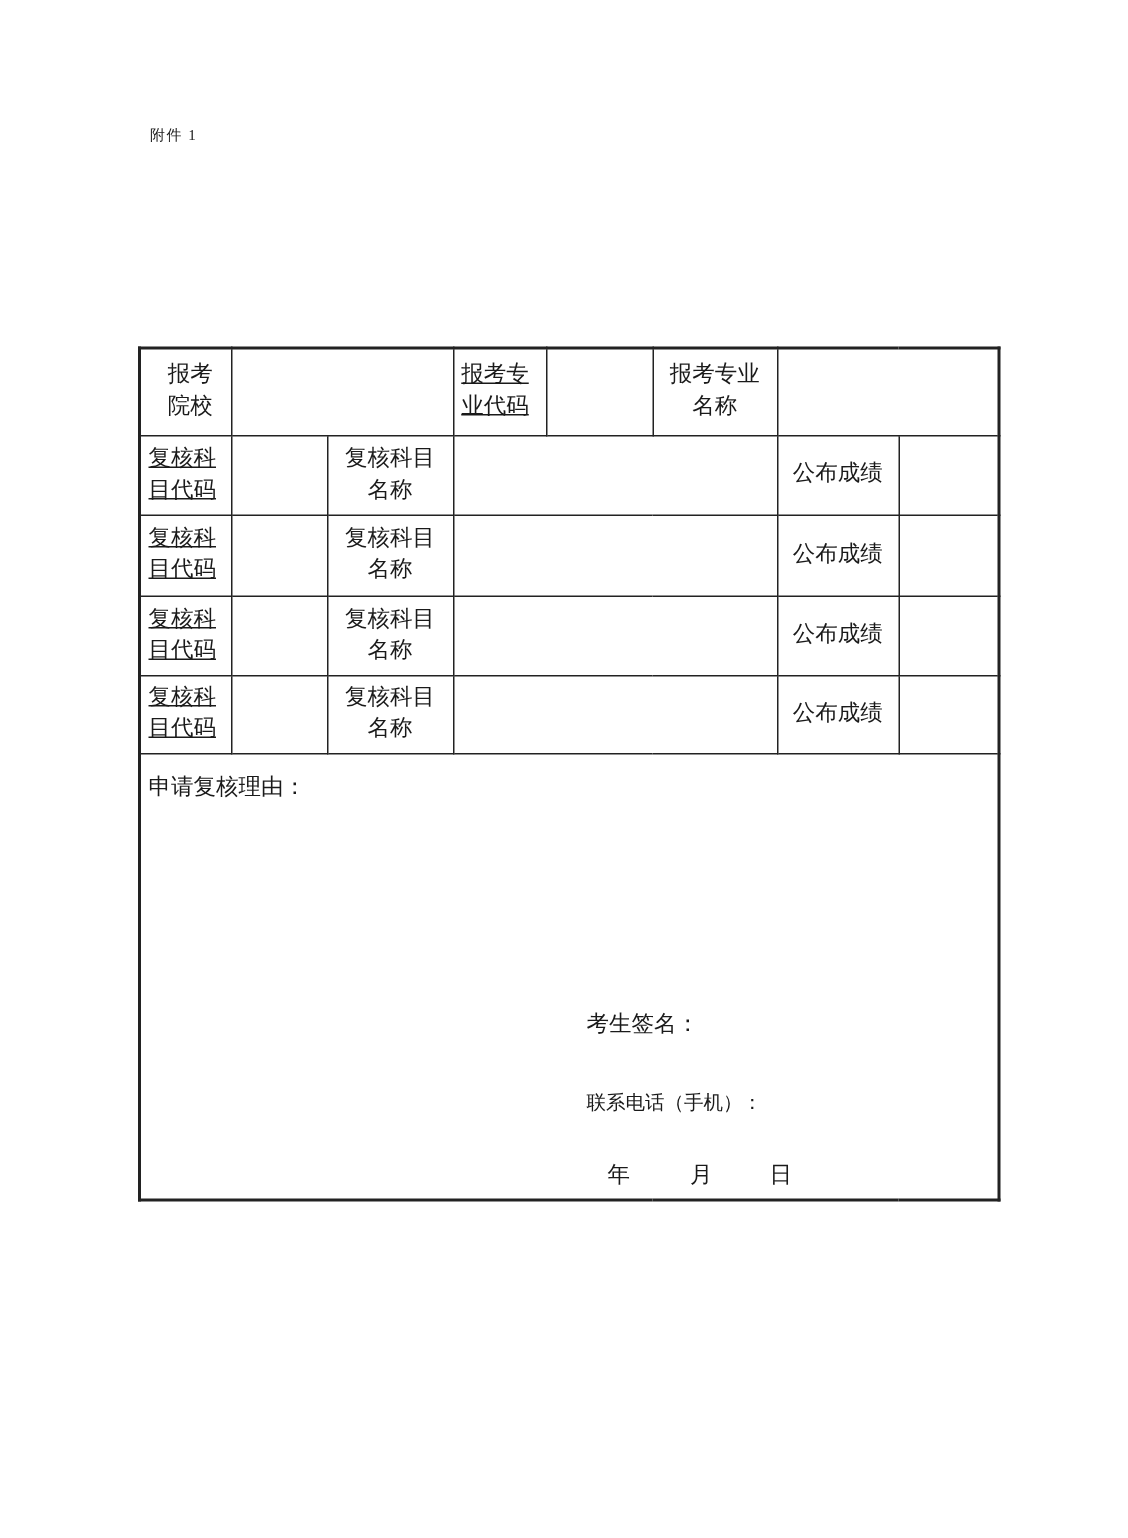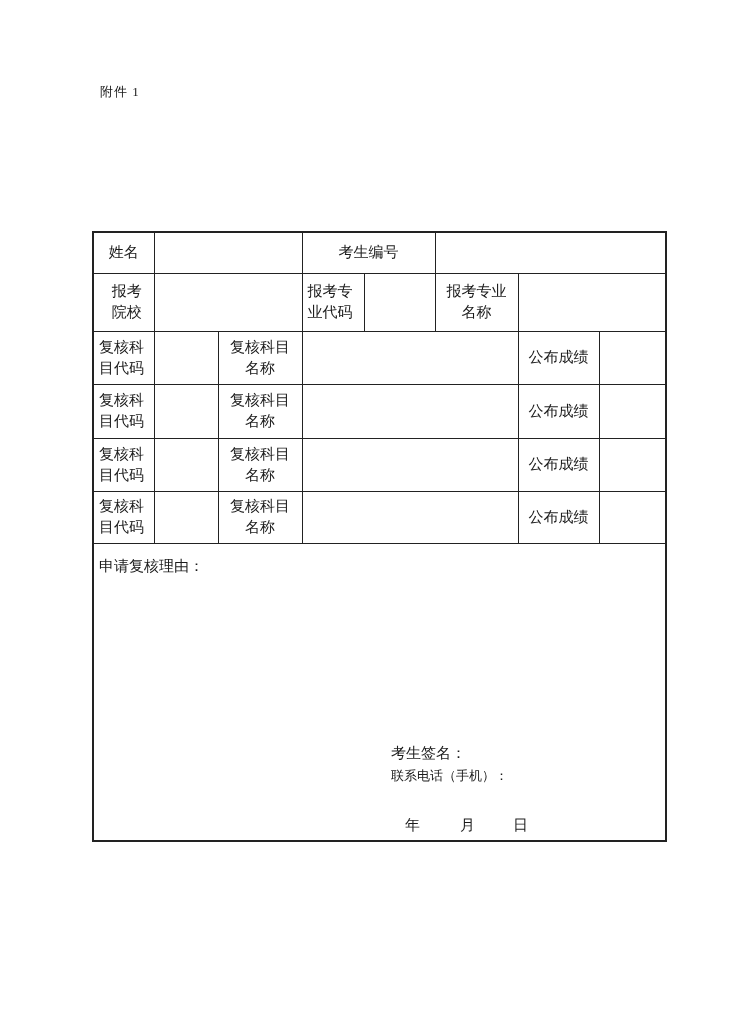--- a/index.html
+++ b/index.html
@@ -7,21 +7,21 @@
     margin: 0; padding: 0;
     width: 752px; height: 1025px;
     background: #ffffff;
     font-family: "Liberation Serif", "DejaVu Serif", serif;
     color: #1a1a1a;
   }
   .page { position: relative; width: 752px; height: 1025px; background: #fff; overflow: hidden; }
 
   .attachment {
     position: absolute; left: 100px; top: 83px;
-    font-size: 13px; letter-spacing: 1px;
+    font-size: 10px; letter-spacing: 1px;
   }
   .title {
     position: absolute; left: 0; top: 143px; width: 752px;
     margin: 0; text-align: center;
     font-size: 20px; font-weight: bold;
   }
 
   table.form-table {
     position: absolute; left: 92px; top: 231px;
     width: 575px;
@@ -30,39 +30,39 @@
   }
   td {
     border: 1.5px solid #222;
     font-size: 15px;
     text-align: center; vertical-align: middle;
     padding: 1px 2px;
     white-space: pre-line;
     line-height: 1.4;
     overflow: hidden;
   }
-  td.al { text-align: left; padding-left: 5px; }
+  td.al { text-align: left; padding-left: 5px; text-decoration: underline; }
   td.al2 { text-align: center; padding-left: 8px; }
 
   tr.r1 { height: 41px; }
   tr.r2 { height: 49px; }
   tr.r3 { height: 58px; }
   tr.rv1 { height: 53px; }
   tr.rv2 { height: 54px; }
   tr.rv3 { height: 53px; }
   tr.rv4 { height: 52px; }
   tr.rbig { height: 298px; }
 
   td.reason-cell {
     position: relative;
     text-align: right; vertical-align: top;
     padding: 4px;
   }
   .reason-label  { position: absolute; left: 5px;  top: 12px;  font-size: 15px; }
-  .sign-label    { position: absolute; left: 297px; top: 170px; font-size: 15px; margin-top: 29px; }
+  .sign-label    { position: absolute; left: 297px; top: 170px; font-size: 15px; }
   .phone-label   { position: absolute; left: 297px; top: 223px; font-size: 13px; font-family: Liberation Serif, serif; }
   .date-year     { position: absolute; left: 311px; top: 271px; font-size: 15px; }
   .date-month    { position: absolute; left: 366px; top: 271px; font-size: 15px; }
   .date-day      { position: absolute; left: 419px; top: 271px; font-size: 15px; }
 </style>
 </head>
 <body>
 
 <div class="page">
 
@@ -74,26 +74,20 @@
       <col style="width:61px">
         <col style="width:64px">
         <col style="width:84px">
         <col style="width:62px">
       <col style="width:71px">
         <col style="width:83px">
         <col style="width:81px">
         <col style="width:67px">
     </colgroup>
     <tbody>
-      <tr class="r1">
-        <td>姓名</td>
-        <td colspan="2"></td>
-        <td colspan="2">考生编号</td>
-        <td colspan="3"></td>
-      </tr>
       <tr class="r3">
         <td class="al2">报考
 院校</td>
         <td colspan="2"></td>
         <td class="al">报考专
 业代码</td>
         <td></td>
         <td>报考专业
 名称</td>
         <td colspan="2"></td>

